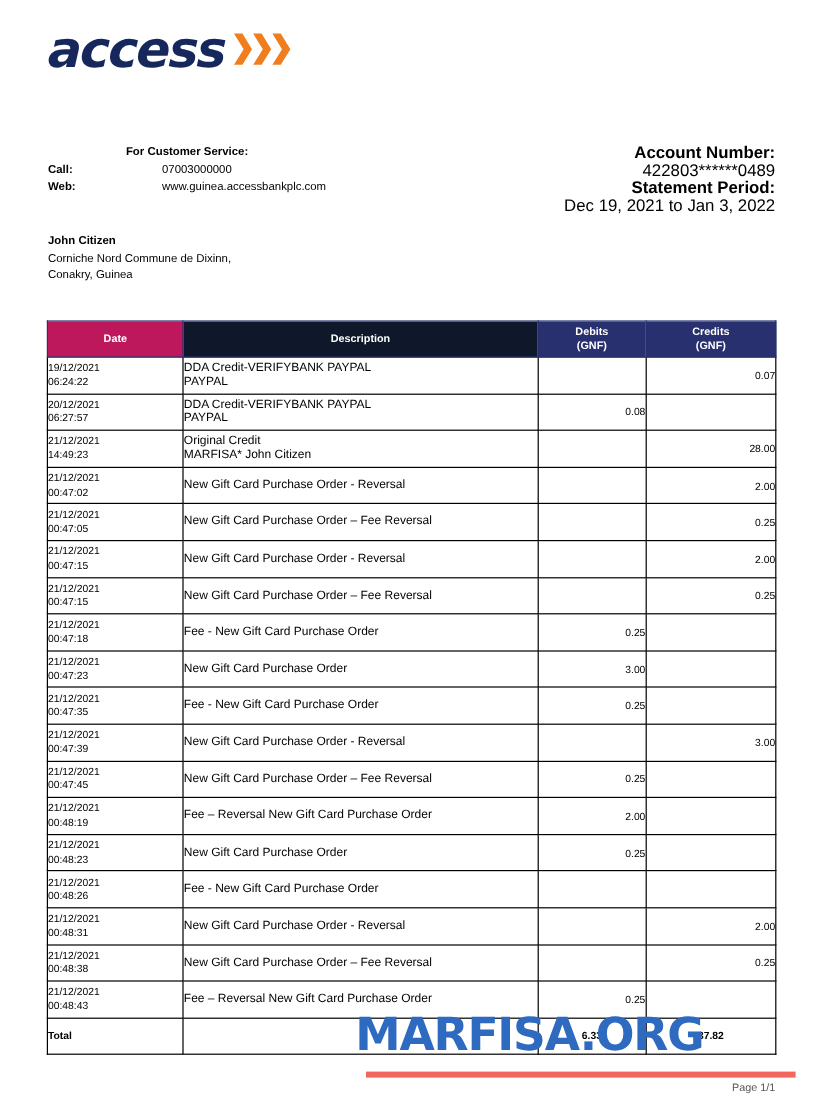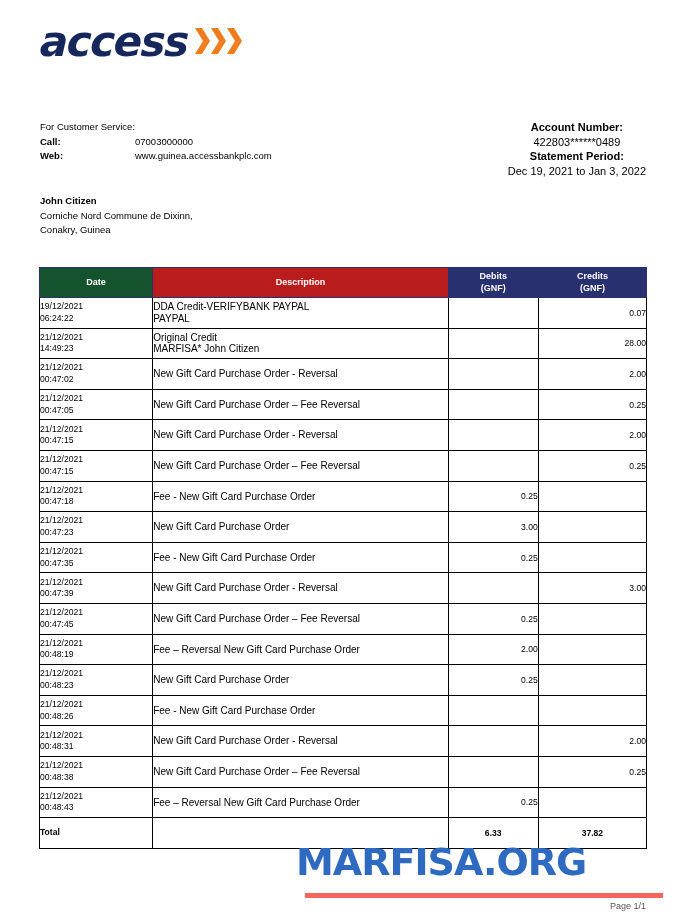--- a/index.html
+++ b/index.html
@@ -49,22 +49,23 @@
 
   
   #cs-block {
     position: absolute;
     left: 40px;
     top: 120px;
     font-size: 9.5px;
     line-height: 14.5px;
   }
   #cs-block .cs-title {
-    font-weight: normal;
+    font-weight: bold;
     font-size: 9.5px;
+    text-align: center;
   }
   .cs-row {
     display: flex;
     gap: 32px;
   }
   .cs-row .cs-label {
     font-weight: bold;
     width: 63px;
     flex: 0 0 63px;
   }
@@ -80,22 +81,22 @@
     line-height: 14.5px;
   }
   #customer-name {
     font-weight: bold;
   }
 
   #account-block {
     position: absolute;
     right: 40px;
     top: 120px;
-    text-align: center;
-    font-size: 11px;
+    text-align: right;
+    font-size: 14px;
     line-height: 14.5px;
   }
   #account-block .ab-label {
     font-weight: bold;
   }
   #account-block .ab-value {
     font-weight: normal;
   }
 
   
@@ -253,24 +254,24 @@
 
 <table id="statement-table">
   <colgroup>
     <col class="col-date">
     <col class="col-desc">
     <col class="col-debit">
     <col class="col-credit">
   </colgroup>
   <thead>
     <tr>
-      <th style="background: #14532d; border-color: rgb(40, 48, 112);">
+      <th style="background: #be185d; border-color: rgb(40, 48, 112);">
         <span>Date</span>
       </th>
-      <th style="background: #b91c1c; border-color: rgb(40, 48, 112);">
+      <th style="background: #0f172a; border-color: rgb(40, 48, 112);">
         <span>Description</span>
       </th>
       <th style="background: rgb(40, 48, 112); border-color: rgb(40, 48, 112);">
         <span>Debits</span><br>
         <span>(GNF)</span>
       </th>
       <th style="background: rgb(40, 48, 112); border-color: rgb(40, 48, 112);">
         <span>Credits</span><br>
         <span>(GNF)</span>
       </th>
@@ -281,20 +282,30 @@
         <td class="cell-date">19/12/2021
 06:24:22</td>
         <td class="cell-desc two-line">
           <span class="desc-line">DDA Credit-VERIFYBANK PAYPAL</span>
           <span class="desc-line">PAYPAL</span>
         </td>
         <td class="cell-amount"></td>
         <td class="cell-amount">0.07</td>
       </tr>
       <tr>
+        <td class="cell-date">20/12/2021
+06:27:57</td>
+        <td class="cell-desc two-line">
+          <span class="desc-line">DDA Credit-VERIFYBANK PAYPAL</span>
+          <span class="desc-line">PAYPAL</span>
+        </td>
+        <td class="cell-amount">0.08</td>
+        <td class="cell-amount"></td>
+      </tr>
+      <tr>
         <td class="cell-date">21/12/2021
 14:49:23</td>
         <td class="cell-desc two-line">
           <span class="desc-line">Original Credit</span>
           <span class="desc-line">MARFISA* John Citizen</span>
         </td>
         <td class="cell-amount"></td>
         <td class="cell-amount">28.00</td>
       </tr>
       <tr>

